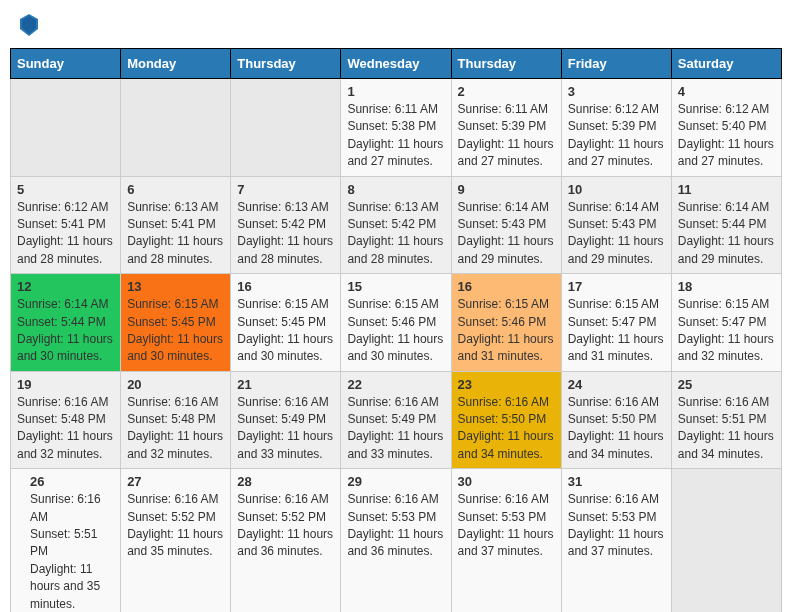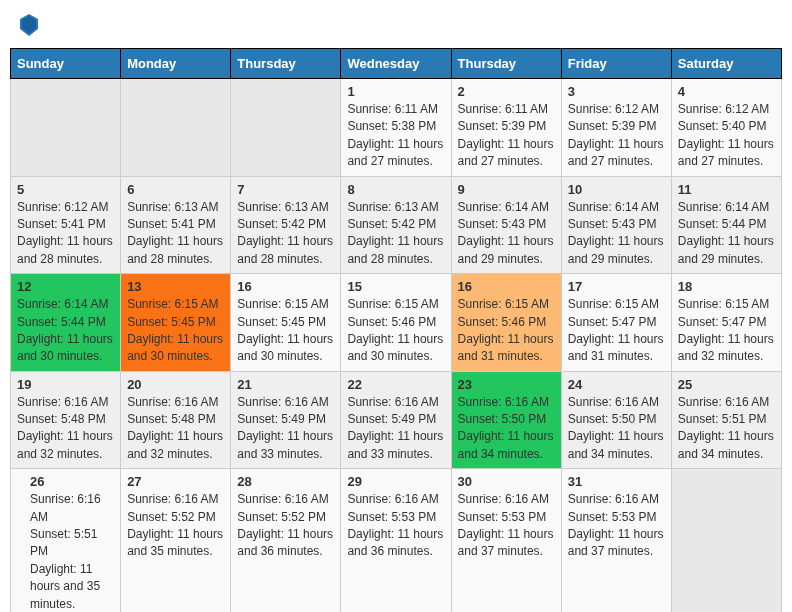--- a/index.html
+++ b/index.html
@@ -222,21 +222,21 @@
             <div class="day-info">Sunrise: 6:16 AM<br>Sunset: 5:48 PM<br>Daylight: 11 hours and 32 minutes.</div>
           </td>
           <td style="background: rgb(239, 239, 239);">
             <div class="day-number">21</div>
             <div class="day-info">Sunrise: 6:16 AM<br>Sunset: 5:49 PM<br>Daylight: 11 hours and 33 minutes.</div>
           </td>
           <td style="background: rgb(239, 239, 239);">
             <div class="day-number">22</div>
             <div class="day-info">Sunrise: 6:16 AM<br>Sunset: 5:49 PM<br>Daylight: 11 hours and 33 minutes.</div>
           </td>
-          <td style="background: #22c55e;">
+          <td style="background: #eab308;">
             <div class="day-number">23</div>
             <div class="day-info">Sunrise: 6:16 AM<br>Sunset: 5:50 PM<br>Daylight: 11 hours and 34 minutes.</div>
           </td>
           <td style="background: rgb(239, 239, 239);">
             <div class="day-number">24</div>
             <div class="day-info">Sunrise: 6:16 AM<br>Sunset: 5:50 PM<br>Daylight: 11 hours and 34 minutes.</div>
           </td>
           <td style="background: rgb(239, 239, 239);">
             <div class="day-number">25</div>
             <div class="day-info">Sunrise: 6:16 AM<br>Sunset: 5:51 PM<br>Daylight: 11 hours and 34 minutes.</div>

